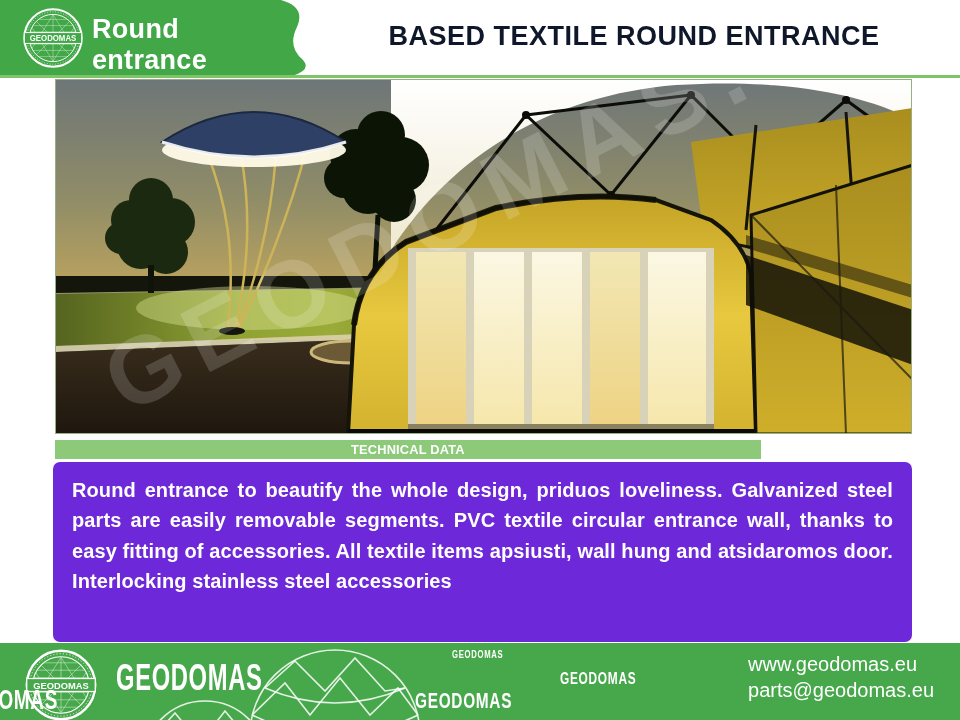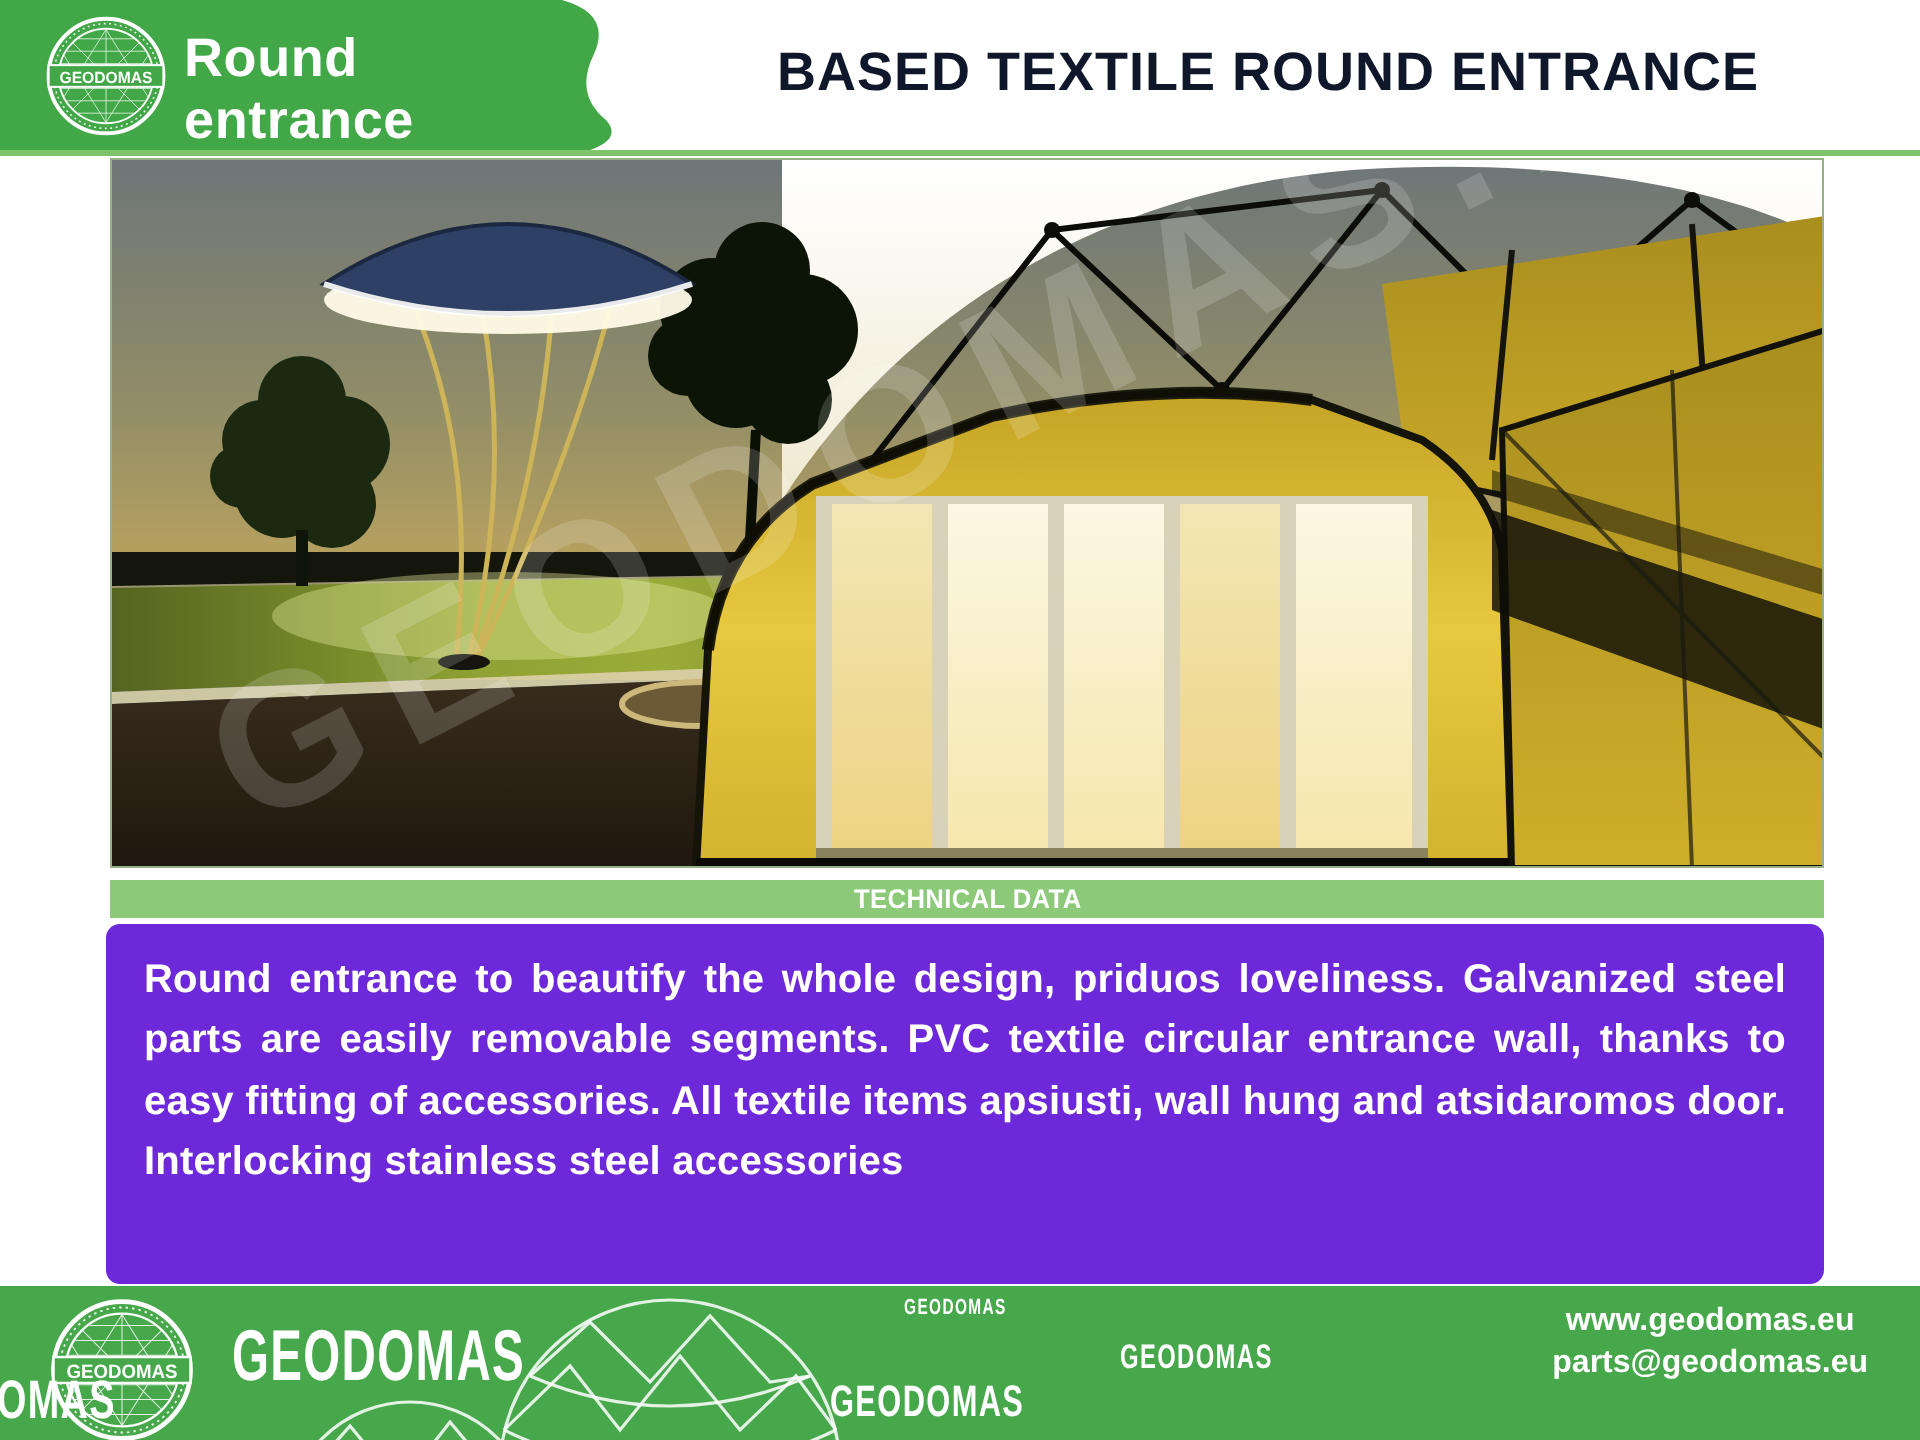--- a/index.html
+++ b/index.html
@@ -14,42 +14,42 @@
                color:#ffffff; font-size:27px; font-weight:bold; letter-spacing:0.3px; }
   .green-line { left:0; top:75px; width:960px; height:3px; background:#7fc46b; }
   .page-title { left:330px; right:22px; top:21px; text-align:center; color:#0f172a;
                 font-size:27px; font-weight:bold; letter-spacing:0.5px; }
 
   
   .photo { left:55px; top:79px; width:857px; height:355px; border:1px solid #96b083; background:#6e7678; overflow:hidden; }
   .photo svg { display:block; }
 
   
-  .band { left:55px; top:440px; width:857px; height:19px; background:#8cc979; display:flex; align-items:center; justify-content:center; }
+  .band { left:55px; top:440px; width:706px; height:19px; background:#8cc979; display:flex; align-items:center; justify-content:center; }
   .band span { color:#ffffff; font-weight:bold; font-size:13.5px; letter-spacing:0.2px; display:inline-block; transform:scaleX(0.95); }
 
   
   .descbox { left:53px; top:462px; width:859px; height:180px; background:#6d28d9; border-radius:7px;
              padding:13px 19px 0 19px; }
   .descbox p { color:#ffffff; font-weight:bold; font-size:20px; line-height:1.52; text-align:justify; letter-spacing:0.1px; }
 
   
   .footer { left:0; top:643px; width:960px; height:77px; background:#47a84b; overflow:hidden; }
   .footer .domes { position:absolute; left:0; top:0; }
   .ftr-logo { position:absolute; left:24px; top:5px; width:74px; height:74px; }
   .brand { position:absolute; left:116px; top:14px; color:#fff; font-weight:bold; font-size:36px;
            letter-spacing:1px; transform:scaleX(0.66); transform-origin:left center; white-space:nowrap; }
   .scatter { position:absolute; color:#ffffff; font-weight:bold; white-space:nowrap;
              transform:scaleX(0.7); transform-origin:left center; letter-spacing:1px; }
   .s1 { left:452px; top:5px;  font-size:11px; }
   .s2 { left:560px; top:26px; font-size:17px; }
   .s3 { left:415px; top:45px; font-size:22px; }
   .s4 { left:-60px; top:42px; font-size:27px; }
-  .contact { position:absolute; right:26px; top:8px; text-align:center; color:#ffffff; font-weight:bold;
-             font-size:16px; line-height:1.3; }
+  .contact { position:absolute; right:26px; top:8px; text-align:left; color:#ffffff; font-weight:normal;
+             font-size:20px; line-height:1.3; }
 </style>
 </head>
 <body>
 
 <svg class="abs tab-shape" viewBox="0 0 312 76">
   <path d="M0,0 L281,0 Q306,7 297,27 Q287,47 303,60 Q312,70 292,76 L0,76 Z" fill="#41a747"></path>
 </svg>
 
 <svg class="abs tab-logo" viewBox="0 0 80 80">
   <clipPath id="clipHdr">

